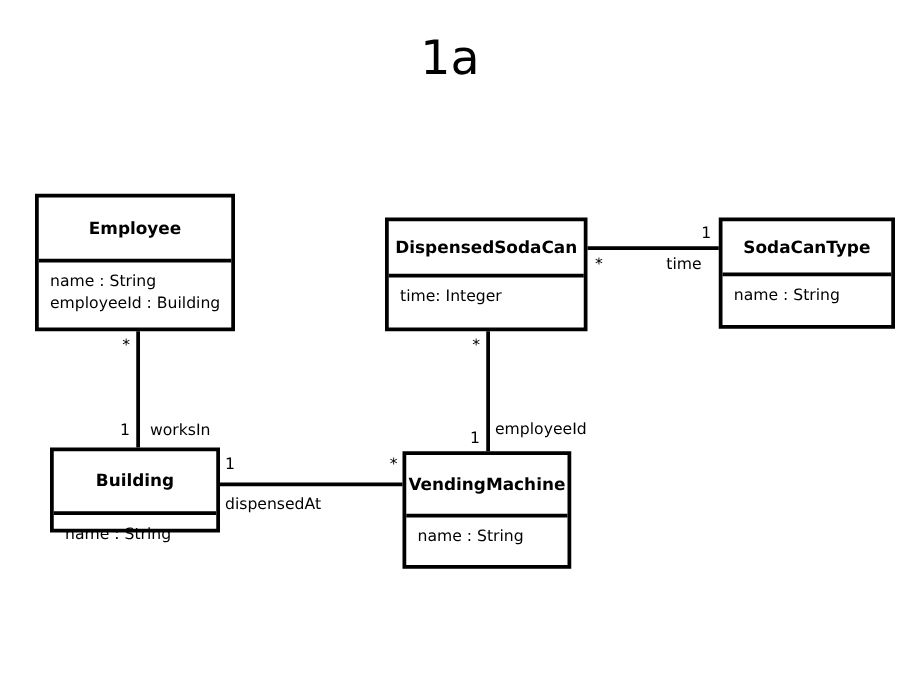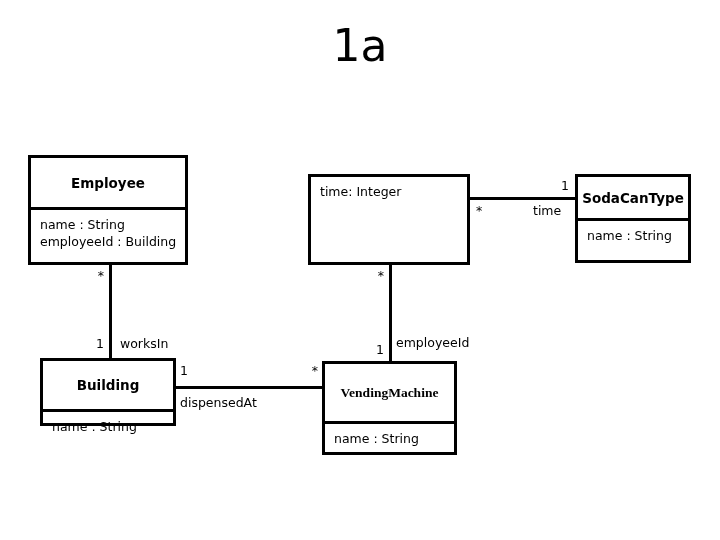--- a/index.html
+++ b/index.html
@@ -20,21 +20,21 @@
     height: 540px;
     background: #ffffff;
   }
   
   .diagram-title {
     position: absolute;
     left: 0;
     top: 26px;
     width: 720px;
     text-align: center;
-    font-size: 44px;
+    font-size: 38px;
     line-height: 40px;
     font-weight: 400;
     letter-spacing: 0px;
     white-space: pre;
   }
   
   .uml-class {
     position: absolute;
     box-sizing: border-box;
     border: 3px solid #000000;
@@ -114,41 +114,42 @@
 
   <div class="uml-class" style="left:28px; top:155px; width:160px; height:110px;">
     <div class="uml-name" style="height:52px;">Employee</div>
     <div class="uml-attrs">
       <div>name : String</div>
       <div>employeeId : Building</div>
     </div>
   </div>
 
   <div class="uml-class" style="left:308px; top:174px; width:162px; height:91px;">
+    <div class="uml-name" style="height:45px;">DispensedSodaCan</div>
     <div class="uml-attrs">
       <div>time: Integer</div>
     </div>
   </div>
 
-  <div class="uml-class" style="left:575px; top:174px; width:116px; height:89px;">
+  <div class="uml-class" style="left:575px; top:174px; width:141px; height:89px;">
     <div class="uml-name" style="height:44px;">SodaCanType</div>
     <div class="uml-attrs">
       <div>name : String</div>
     </div>
   </div>
 
   <div class="uml-class" style="left:40px; top:358px; width:136px; height:68px;">
     <div class="uml-name" style="height:51px;">Building</div>
     <div class="uml-attrs">
       <div>name : String</div>
     </div>
   </div>
 
   <div class="uml-class" style="left:322px; top:361px; width:135px; height:94px;">
-    <div class="uml-name" style="height:60px;font-family:Liberation Serif, serif;">VendingMachine</div>
+    <div class="uml-name" style="height:50px;">VendingMachine</div>
     <div class="uml-attrs">
       <div>name : String</div>
     </div>
   </div>
 
   <div class="mult right-align" style="left:60px; top:268px; width:44px;">*</div>
 
   <div class="mult right-align" style="left:60px; top:336px; width:44px;">1</div>
 
   <div class="assoc-label" style="left:120px; top:336px;">worksIn</div>

